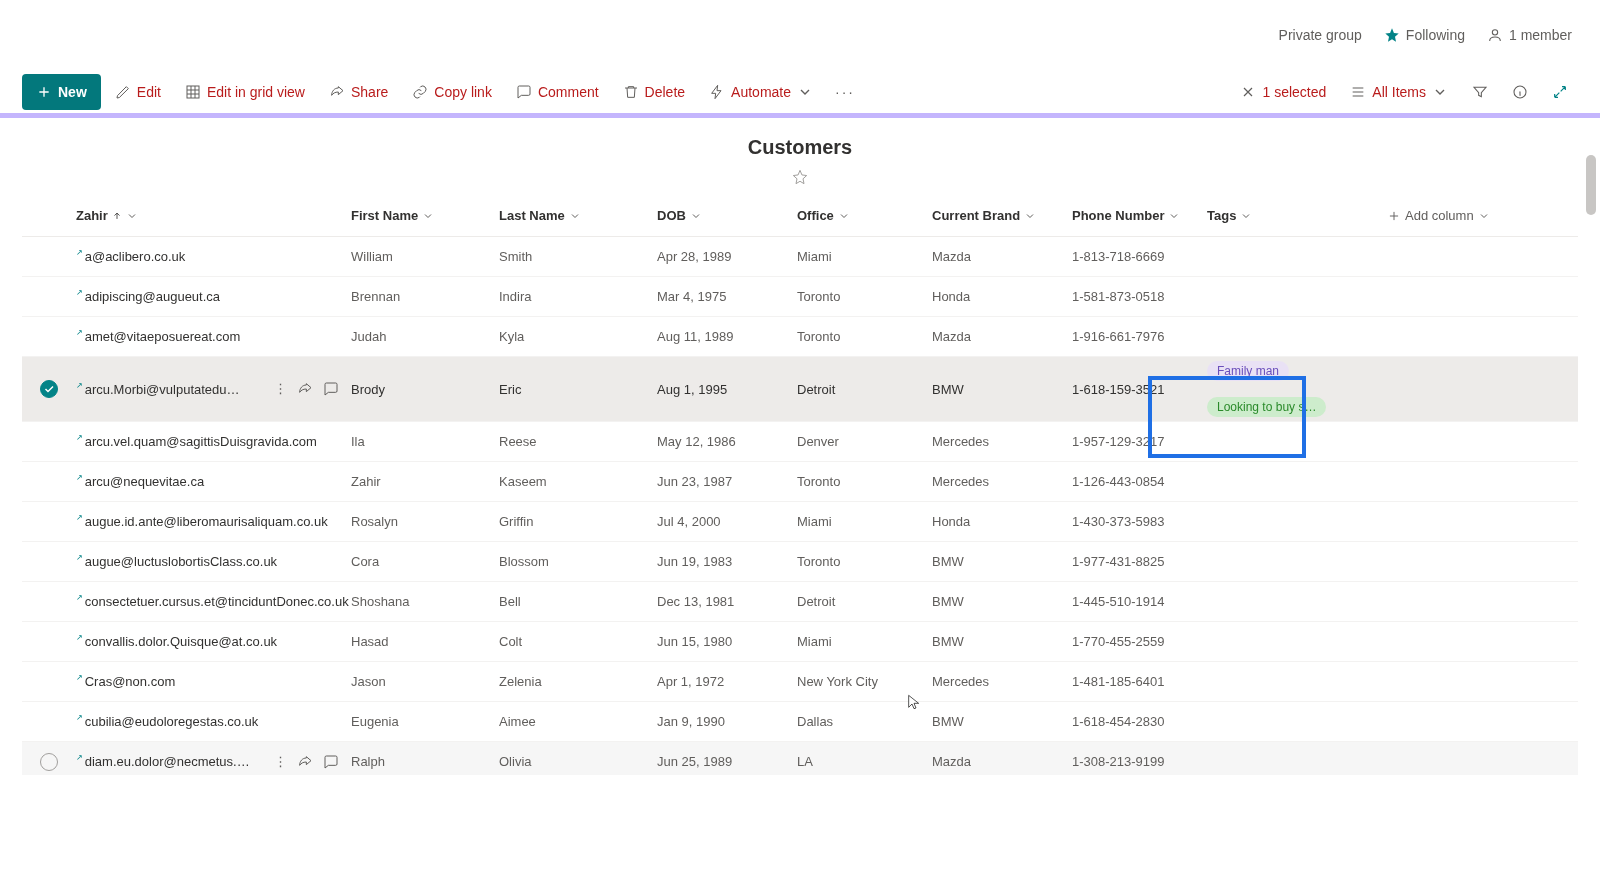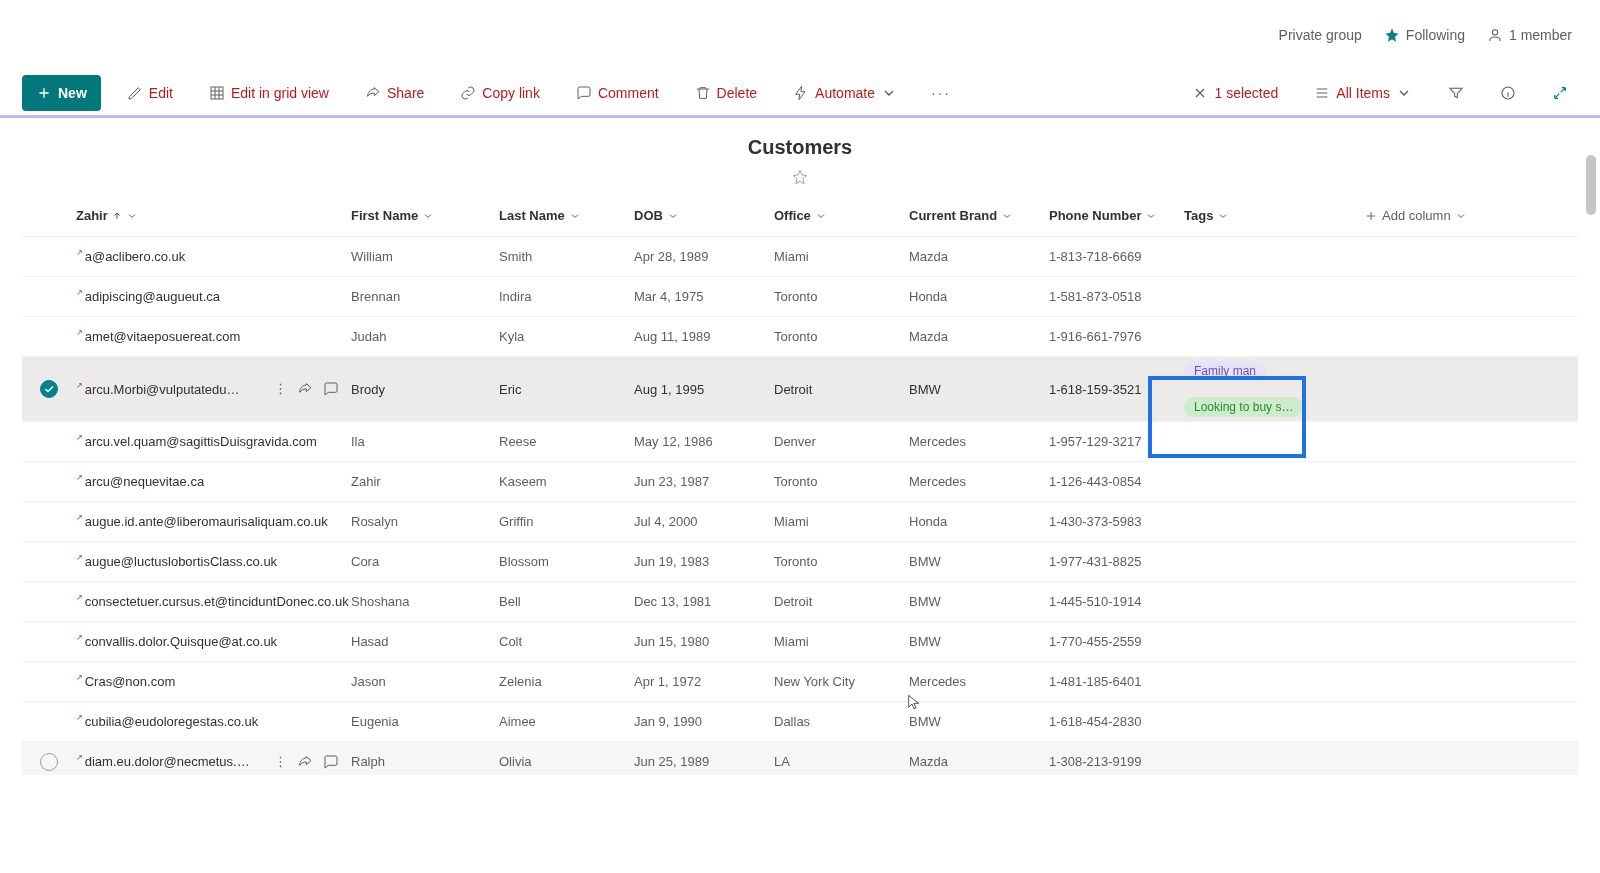--- a/index.html
+++ b/index.html
@@ -25,22 +25,22 @@
   }
   .top-bar-item { display: flex; align-items: center; gap: 6px; font-size: 14px; color:#605e5c; }
   .top-bar-item svg { width: 16px; height: 16px; }
   .star-following { color: #038387; }
 
   .command-bar {
     height: 48px;
     display: flex;
     align-items: center;
     padding: 0 22px;
-    border-bottom: 3px solid #c4b5fd;
-    gap: 16px;
+    border-bottom: 5px solid #c4b5fd;
+    gap: 4px;
   }
   .cmd-btn {
     display: flex;
     align-items: center;
     gap: 6px;
     padding: 0 10px;
     height: 36px;
     border-radius: 2px;
     cursor: pointer;
     color: #b91c1c;
@@ -91,21 +91,21 @@
     min-height: 40px;
     border-bottom: 1px solid #f3f2f1;
     color: #605e5c;
   }
   .data-row.selected { background:#edebe9; color:#323130; min-height:64px; }
   .data-row.hovered { background:#f6f6f6; }
 
   .col-sel { width:54px; display:flex; justify-content:center; align-items:center; }
   .col-title { width:275px; display:flex; align-items:center; gap:4px; }
   .col-fn { width:148px; }
-  .col-ln { width:135px; }
+  .col-ln { width:158px; }
   .col-dob { width:140px; }
   .col-office { width:135px; }
   .col-brand { width:140px; }
   .col-phone { width:135px; }
   .col-tags { width:180px; display:flex; flex-wrap:wrap; gap:16px; align-items:center; padding:4px 0;}
   .col-add { width:120px; color:#605e5c; font-weight:400; }
 
   .header-cell { display:flex; align-items:center; gap:4px; cursor:pointer; }
   .chev { width:12px; height:12px; color:#605e5c; }
   .sort-up { width:10px; height:10px; }

